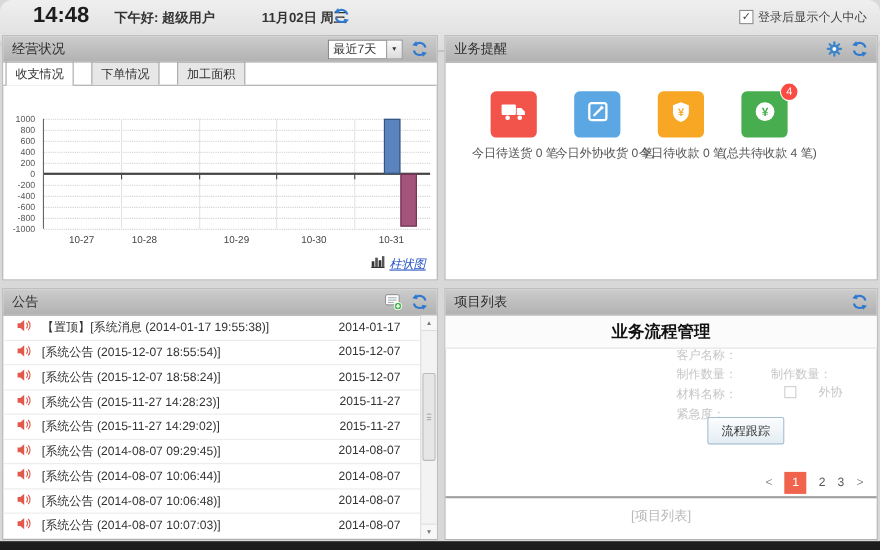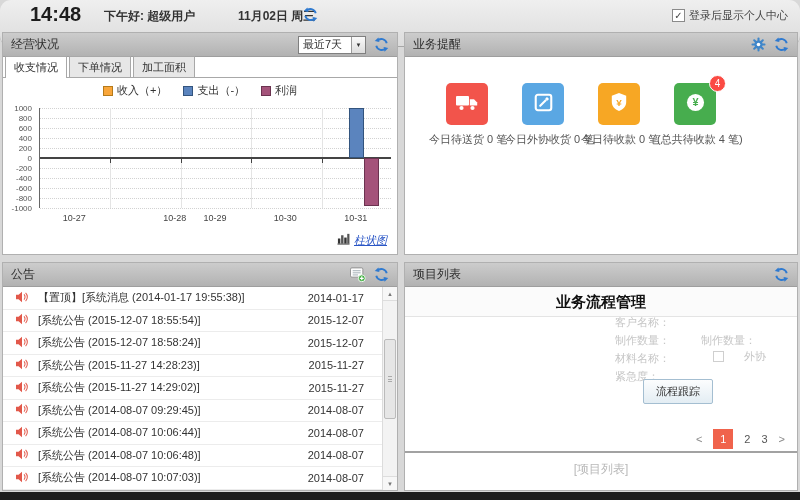--- a/index.html
+++ b/index.html
@@ -39,21 +39,21 @@
   
   .range-select { width:68px; height:18px; background:#fff; border:1px solid #7f7f7f;
     display:flex; align-items:center; font-size:11px; padding-left:4px; cursor:pointer; }
   .arrow-box { margin-left:auto; width:14px; height:16px; background:linear-gradient(#fafafa,#dcdcdc);
     border-left:1px solid #9a9a9a; font-size:6px; display:flex; align-items:center; justify-content:center; color:#333; }
 
   
   .tabs { position:absolute; top:24px; left:0; right:0; height:21px; display:flex;
     align-items:flex-end; border-bottom:1px solid #a8a8a8; padding-left:2px; background:#fff; }
   .tab { font-size:11px; padding:3px 8px 2px; border:1px solid #a8a8a8; border-bottom:none;
-    background:#e7e7e7; margin-right:2px; cursor:pointer; position:relative; }
+    background:#e7e7e7; margin-right:16px; cursor:pointer; position:relative; }
   .tab.active { background:#fff; margin-bottom:-1px; padding-bottom:3px; z-index:2; }
 
   
   .legend { position:absolute; top:50px; left:0; right:0; display:flex;
     justify-content:center; gap:16px; font-size:11px; color:#333; }
   .legend-item { display:flex; align-items:center; gap:4px; }
   .legend-swatch { width:10px; height:10px; border:1px solid #666; display:inline-block; }
 
   
   .chart-ylabels { position:absolute; top:75px; left:0; width:32px; height:100px; }
@@ -153,34 +153,20 @@
             <path d="M4.7 0.4 L0.8 4.3 L5.8 5.4 Z" fill="#2f7ad0"></path>
             <path d="M2.4 9.4a5.9 5.9 0 0 0 10.2 2.4" fill="none" stroke="#2f7ad0" stroke-width="2"></path>
             <path d="M11.3 15.6 L15.2 11.7 L10.2 10.6 Z" fill="#2f7ad0"></path>
           </svg>
         </span>
     </div>
     <div class="tabs">
         <div class="tab active">收支情况</div>
         <div class="tab">下单情况</div>
         <div class="tab">加工面积</div>
-      </div>
-    <div class="legend">
-        <span class="legend-item">
-          <span class="legend-swatch" style="background: rgb(249, 166, 58); border-color: rgb(181, 122, 26);"></span>
-          <span>收入（+）</span>
-        </span>
-        <span class="legend-item">
-          <span class="legend-swatch" style="background: rgb(91, 132, 190); border-color: rgb(51, 84, 126);"></span>
-          <span>支出（-）</span>
-        </span>
-        <span class="legend-item">
-          <span class="legend-swatch" style="background: rgb(164, 83, 122); border-color: rgb(107, 51, 80);"></span>
-          <span>利润</span>
-        </span>
       </div>
     <div class="chart-ylabels">
         <div class="ytick" style="top: 96px;">-1000</div>
         <div class="ytick" style="top: 86px;">-800</div>
         <div class="ytick" style="top: 76px;">-600</div>
         <div class="ytick" style="top: 66px;">-400</div>
         <div class="ytick" style="top: 56px;">-200</div>
         <div class="ytick" style="top: 46px;">0</div>
         <div class="ytick" style="top: 36px;">200</div>
         <div class="ytick" style="top: 26px;">400</div>
@@ -206,21 +192,21 @@
         <div class="zero-line" style="top: 49px;"></div>
         <div class="xtickmark" style="left: 70.4px; top: 51px;"></div>
         <div class="xtickmark" style="left: 140.8px; top: 51px;"></div>
         <div class="xtickmark" style="left: 211.2px; top: 51px;"></div>
         <div class="xtickmark" style="left: 281.6px; top: 51px;"></div>
         <div class="bar" style="left: 309.3px; width: 15px; top: 0px; height: 50px; background: rgb(91, 132, 190); border: 1px solid rgb(51, 84, 126);"></div>
         <div class="bar" style="left: 324.3px; width: 15px; top: 50px; height: 47.5px; background: rgb(164, 83, 122); border: 1px solid rgb(107, 51, 80);"></div>
       </div>
     <div class="chart-xlabels">
         <div class="xtick" style="left: 0px; width: 70.4px;">10-27</div>
-        <div class="xtick" style="left: 77px; width: 70.4px; text-align: right;">10-28</div>
+        <div class="xtick" style="left: 57px; width: 70.4px;">10-28</div>
         <div class="xtick" style="left: 140.8px; width: 70.4px;">10-29</div>
         <div class="xtick" style="left: 211.2px; width: 70.4px;">10-30</div>
         <div class="xtick" style="left: 281.6px; width: 70.4px;">10-31</div>
       </div>
     <div class="chart-link-row">
       <span><svg viewBox="0 0 14 14" width="13" height="13">
             <rect x="1" y="7" width="2.6" height="5.5" fill="#333"></rect>
             <rect x="4.4" y="3.5" width="2.6" height="9" fill="#555"></rect>
             <rect x="7.8" y="6" width="2.6" height="6.5" fill="#333"></rect>
             <rect x="11" y="2" width="2.4" height="10.5" fill="#555"></rect>

